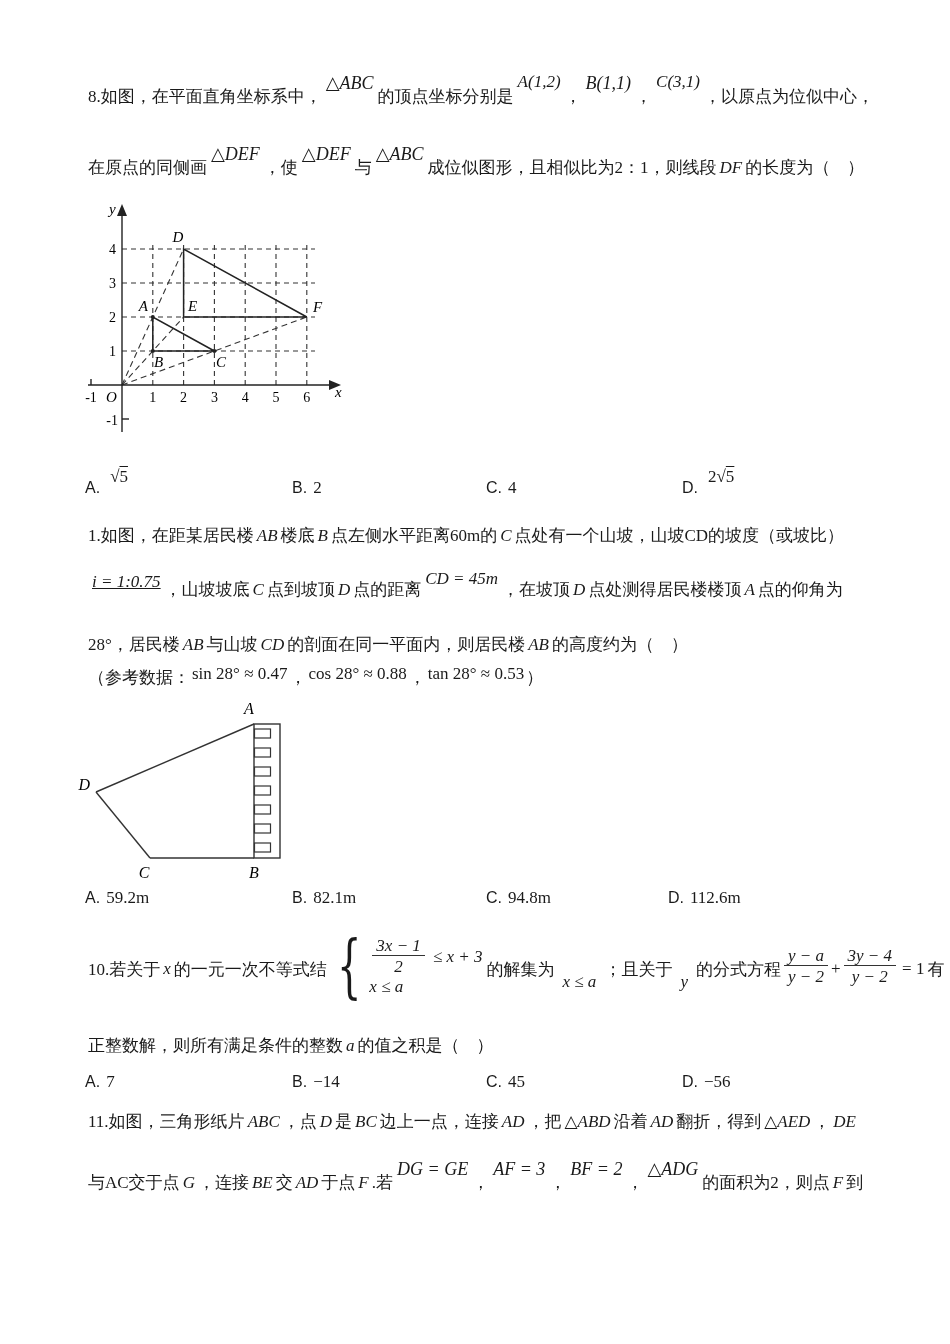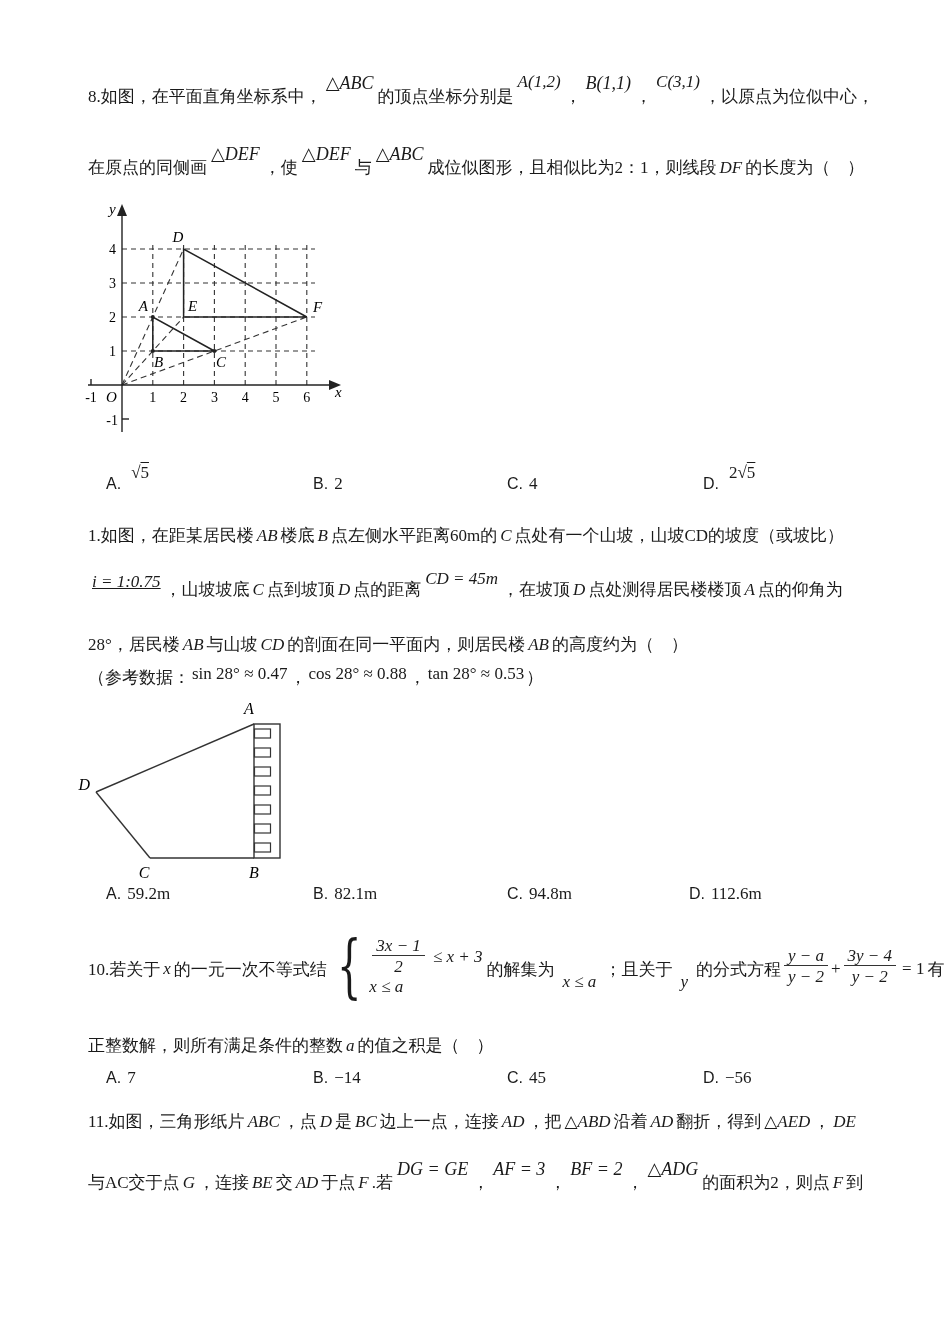--- a/index.html
+++ b/index.html
@@ -10,21 +10,21 @@
   }
   .line{position:absolute;left:88px;font-size:17px;line-height:24px;white-space:nowrap;text-align:right;}
   .cn{font-style:normal;}
   .mi{font-style:italic;margin:16px 3px;}
   .up8{position:relative;top:-8px;margin:0 4px;font-style:italic;text-decoration:underline;}
   .up11{position:relative;top:-11px;margin:0 4px;font-style:italic;}
   .up13{position:relative;top:-13px;margin:0 4px;font-style:italic;font-size:18px;}
   .up15{position:relative;top:-15px;margin:0 4px;font-style:italic;}
   .up4{position:relative;top:-4px;margin:12px 2px;}
   .dn13{position:relative;top:13px;margin:0 8px;font-style:italic;}
-  .opt{position:absolute;font-size:17px;line-height:20px;white-space:nowrap;margin-left:21px;}
+  .opt{position:absolute;font-size:17px;line-height:28px;white-space:nowrap;}
   .opt .lbl{font-family:"Liberation Sans","DejaVu Sans",sans-serif;font-size:16px;margin-right:6px;}
   .sqrt{font-style:normal;}
   .sqrt .radicand{text-decoration:overline;}
   .frac{display:inline-block;vertical-align:middle;text-align:center;font-style:italic;margin:0 3px;position:relative;top:-2px;}
   .frac .fnum{display:block;padding:0 4px;line-height:1.1;}
   .frac .fden{display:block;border-top:1.2px solid #333;padding:0 4px;line-height:1.25;}
   .q10line{position:absolute;left:88px;top:926px;height:86px;display:flex;align-items:center;font-size:17px;white-space:nowrap;}
   .sys{display:inline-flex;align-items:center;margin:0 4px;position:relative;top:-2px;}
   .sys .brace{font-size:70px;font-weight:100;line-height:0.85;transform:scaleX(0.55);transform-origin:center;font-family:"DejaVu Serif",serif;position:relative;left:-4px;}
   .sys .rows{display:inline-flex;flex-direction:column;gap:0;font-style:italic;margin-left:-6px;}

